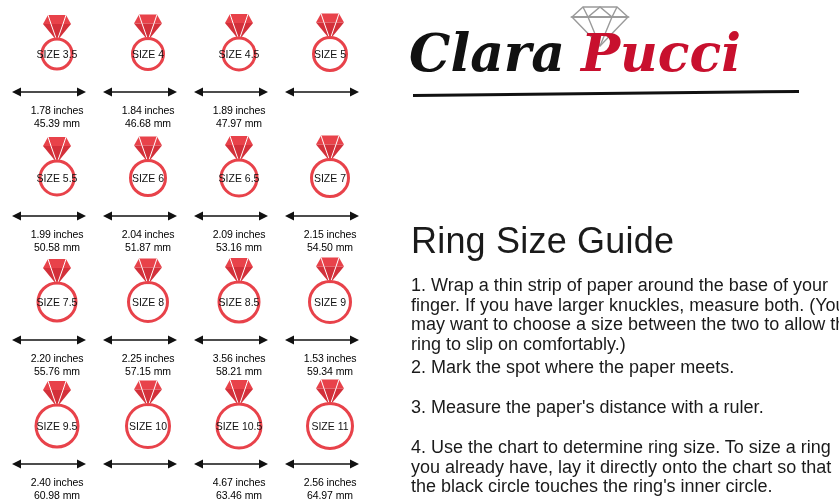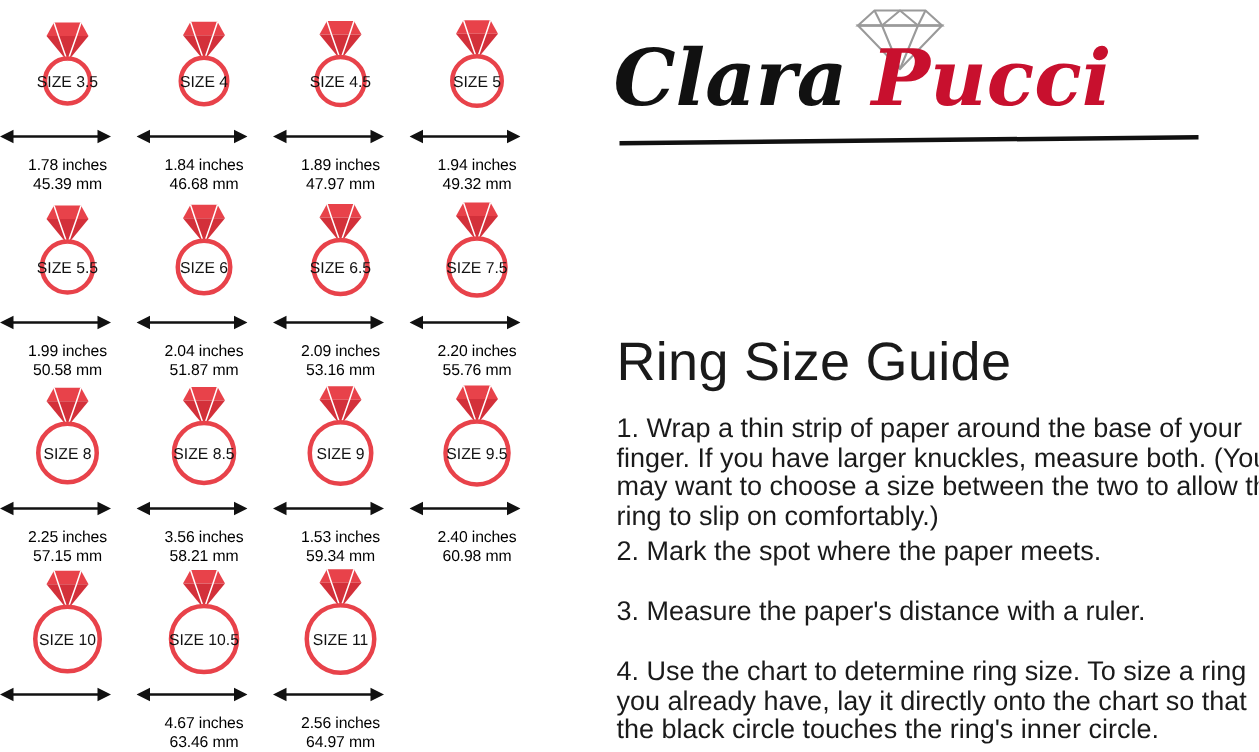--- a/index.html
+++ b/index.html
@@ -26,21 +26,21 @@
   #size-grid {
     position: absolute;
     left: 0;
     top: 0;
     width: 362px;
     height: 501px;
     display: grid;
     grid-template-columns: repeat(4, 90px);
     grid-template-rows: repeat(4, 124px);
     column-gap: 1px;
-    padding-left: 0;
+    padding-left: 12px;
     padding-top: 2px;
     box-sizing: border-box;
   }
 
   .size-cell {
     position: relative;
     width: 90px;
     height: 124px;
   }
 
@@ -188,24 +188,21 @@
       <div class="size-cell"><svg width="90" height="82" viewBox="0 0 90 82" class="ring-svg">
           <path d="M31 20.5 L36 11.5 L54 11.5 L59 20.5 Z" fill="#e8424a"></path>
           <path d="M31 20.5 L59 20.5 L45 37.5 Z" fill="#d3303a"></path>
           <path d="M36 11.5 L39 20.5 M54 11.5 L51 20.5 M39 20.5 L45 37.5 M51 20.5 L45 37.5" stroke="#ffffff" stroke-width="1" fill="none"></path>
           <circle cx="45" cy="52" r="16.5" fill="none" stroke="#e8424a" stroke-width="3"></circle>
           <text x="45" y="56" text-anchor="middle" font-family="&quot;Liberation Sans&quot;, sans-serif" font-size="10.5" fill="#111111">SIZE 5</text>
         </svg><svg width="74" height="12" viewBox="0 0 74 12" class="arrow-row">
           <line x1="6" y1="6" x2="68" y2="6" stroke="#111111" stroke-width="1.6"></line>
           <path d="M0 6 L9 1.5 L9 10.5 Z" fill="#111111"></path>
           <path d="M74 6 L65 1.5 L65 10.5 Z" fill="#111111"></path>
-        </svg><div class="measure-text">
-          <div>1.94 inches</div>
-          <div>49.32 mm</div>
-        </div></div>
+        </svg></div>
       <div class="size-cell"><svg width="90" height="82" viewBox="0 0 90 82" class="ring-svg">
           <path d="M31 20 L36 11 L54 11 L59 20 Z" fill="#e8424a"></path>
           <path d="M31 20 L59 20 L45 37 Z" fill="#d3303a"></path>
           <path d="M36 11 L39 20 M54 11 L51 20 M39 20 L45 37 M51 20 L45 37" stroke="#ffffff" stroke-width="1" fill="none"></path>
           <circle cx="45" cy="52" r="17" fill="none" stroke="#e8424a" stroke-width="3"></circle>
           <text x="45" y="56" text-anchor="middle" font-family="&quot;Liberation Sans&quot;, sans-serif" font-size="10.5" fill="#111111">SIZE 5.5</text>
         </svg><svg width="74" height="12" viewBox="0 0 74 12" class="arrow-row">
           <line x1="6" y1="6" x2="68" y2="6" stroke="#111111" stroke-width="1.6"></line>
           <path d="M0 6 L9 1.5 L9 10.5 Z" fill="#111111"></path>
           <path d="M74 6 L65 1.5 L65 10.5 Z" fill="#111111"></path>
@@ -233,20 +230,34 @@
           <path d="M36 10 L39 19 M54 10 L51 19 M39 19 L45 36 M51 19 L45 36" stroke="#ffffff" stroke-width="1" fill="none"></path>
           <circle cx="45" cy="52" r="18" fill="none" stroke="#e8424a" stroke-width="3"></circle>
           <text x="45" y="56" text-anchor="middle" font-family="&quot;Liberation Sans&quot;, sans-serif" font-size="10.5" fill="#111111">SIZE 6.5</text>
         </svg><svg width="74" height="12" viewBox="0 0 74 12" class="arrow-row">
           <line x1="6" y1="6" x2="68" y2="6" stroke="#111111" stroke-width="1.6"></line>
           <path d="M0 6 L9 1.5 L9 10.5 Z" fill="#111111"></path>
           <path d="M74 6 L65 1.5 L65 10.5 Z" fill="#111111"></path>
         </svg><div class="measure-text">
           <div>2.09 inches</div>
           <div>53.16 mm</div>
+        </div></div>
+      <div class="size-cell"><svg width="90" height="82" viewBox="0 0 90 82" class="ring-svg">
+          <path d="M31 18.5 L36 9.5 L54 9.5 L59 18.5 Z" fill="#e8424a"></path>
+          <path d="M31 18.5 L59 18.5 L45 35.5 Z" fill="#d3303a"></path>
+          <path d="M36 9.5 L39 18.5 M54 9.5 L51 18.5 M39 18.5 L45 35.5 M51 18.5 L45 35.5" stroke="#ffffff" stroke-width="1" fill="none"></path>
+          <circle cx="45" cy="52" r="18.5" fill="none" stroke="#e8424a" stroke-width="3"></circle>
+          <text x="45" y="56" text-anchor="middle" font-family="&quot;Liberation Sans&quot;, sans-serif" font-size="10.5" fill="#111111">SIZE 7</text>
+        </svg><svg width="74" height="12" viewBox="0 0 74 12" class="arrow-row">
+          <line x1="6" y1="6" x2="68" y2="6" stroke="#111111" stroke-width="1.6"></line>
+          <path d="M0 6 L9 1.5 L9 10.5 Z" fill="#111111"></path>
+          <path d="M74 6 L65 1.5 L65 10.5 Z" fill="#111111"></path>
+        </svg><div class="measure-text">
+          <div>2.15 inches</div>
+          <div>54.50 mm</div>
         </div></div>
       <div class="size-cell"><svg width="90" height="82" viewBox="0 0 90 82" class="ring-svg">
           <path d="M31 18 L36 9 L54 9 L59 18 Z" fill="#e8424a"></path>
           <path d="M31 18 L59 18 L45 35 Z" fill="#d3303a"></path>
           <path d="M36 9 L39 18 M54 9 L51 18 M39 18 L45 35 M51 18 L45 35" stroke="#ffffff" stroke-width="1" fill="none"></path>
           <circle cx="45" cy="52" r="19" fill="none" stroke="#e8424a" stroke-width="3"></circle>
           <text x="45" y="56" text-anchor="middle" font-family="&quot;Liberation Sans&quot;, sans-serif" font-size="10.5" fill="#111111">SIZE 7.5</text>
         </svg><svg width="74" height="12" viewBox="0 0 74 12" class="arrow-row">
           <line x1="6" y1="6" x2="68" y2="6" stroke="#111111" stroke-width="1.6"></line>
           <path d="M0 6 L9 1.5 L9 10.5 Z" fill="#111111"></path>

